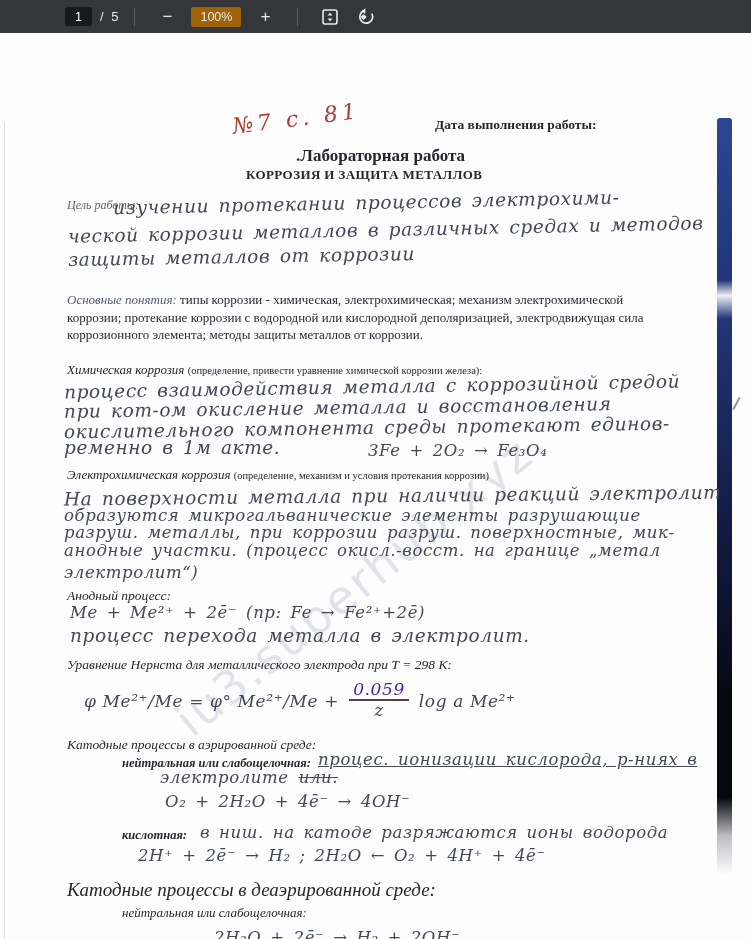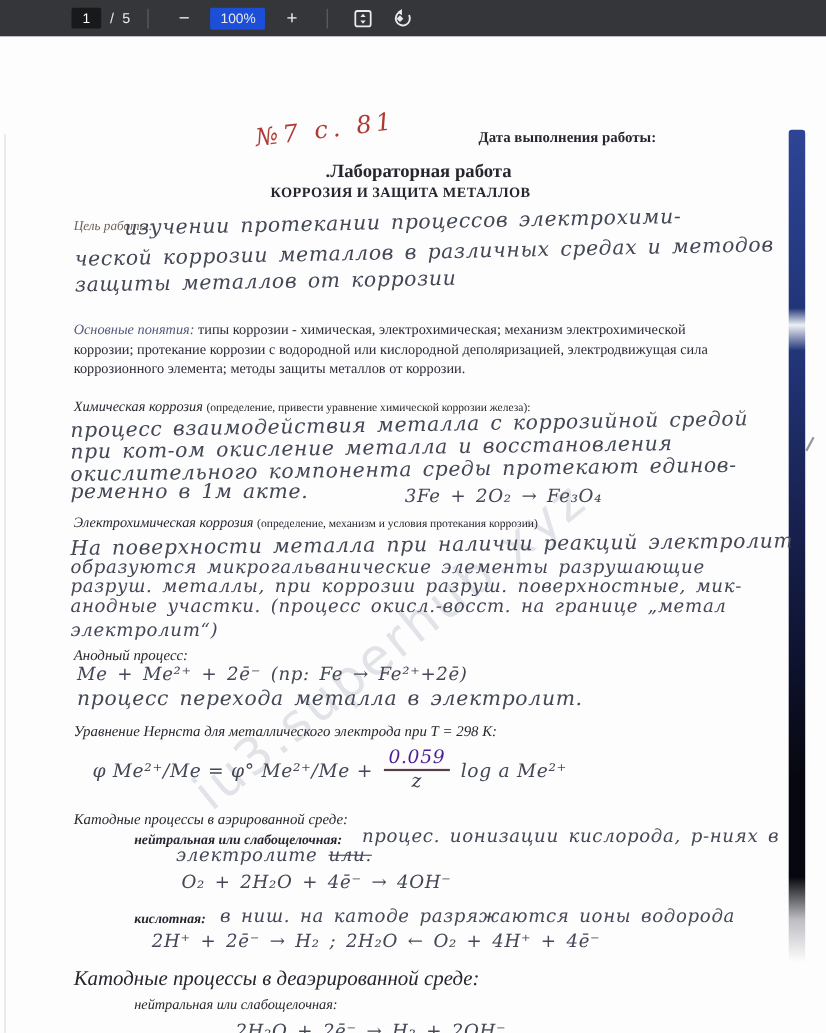--- a/index.html
+++ b/index.html
@@ -11,21 +11,21 @@
   .toolbar{position:absolute;left:0;top:0;width:751px;height:33px;background:#35363a;
            display:flex;align-items:center;font-family:"Liberation Sans",sans-serif;color:#e8eaed;}
   .tb-group{display:flex;align-items:center;margin-left:65px;}
   .page-input{width:27px;height:19px;background:#18191b;border:none;border-radius:2px;color:#fff;
               text-align:center;font-size:12.5px;font-family:"Liberation Sans",sans-serif;padding:0;}
   .page-count{font-size:13px;margin-left:8px;letter-spacing:2px;}
   .tb-sep{width:1px;height:18px;background:#5f6368;margin:0 14px;}
   .tb-btn{background:none;border:none;color:#e8eaed;cursor:pointer;padding:0;margin:0 6px;
           width:24px;height:24px;display:flex;align-items:center;justify-content:center;}
   .tb-btn span{font-size:17px;line-height:1;}
-  .zoom-chip{background:#1d4ed8;border-radius:2px;padding:3px 9px;font-size:12.5px;margin:0 6px;}
+  .zoom-chip{background:#a16207;border-radius:2px;padding:3px 9px;font-size:12.5px;margin:0 6px;}
 
   
   .page-edge{position:absolute;left:4px;top:122px;width:1px;height:817px;background:#dcdcdc;}
   .blue-band{position:absolute;left:717px;top:118px;width:15px;height:772px;border-radius:3px;
     background:linear-gradient(180deg,
       #2e4596 0%, #223579 21%, #eef0f5 23%, #223579 26%,
       #1a2557 42%, #0e1330 62%, #07080f 76%, #07080f 88%,
       rgba(110,112,122,.45) 93%, rgba(255,255,255,0) 98%);}
   .band-mark{position:absolute;left:735px;top:398px;width:6px;height:14px;border-left:2px solid #3a3f52;
              transform:rotate(28deg);opacity:.55;}
@@ -141,21 +141,21 @@
     <span>φ Ме²⁺/Ме  =  φ° Ме²⁺/Ме  +</span>
     <span class="frac">
       <span class="num" style="color:#4c1d95;">0.059</span>
       <span class="den">z</span>
     </span>
     <span>log a Ме²⁺</span>
   </div>
 
   <div class="pr it" style="left:67px;top:737px;font-size:13.5px;">Катодные процессы в  аэрированной среде:</div>
   <div class="pr it b" style="left:122px;top:756px;font-size:12.5px;">нейтральная или слабощелочная:</div>
-  <div class="hw hw17" style="left:329px;top:750px;">процес. ионизации кислорода, р-ниях в</div>
+  <div class="hw hw17" style="left:318px;top:750px;text-decoration:underline;">процес. ионизации кислорода, р-ниях в</div>
   <div class="hw hw17" style="left:160px;top:768px;">
     <span>электролите</span><span class="struck">или.</span>
   </div>
   <div class="hw hw17" style="left:165px;top:792px;">O₂ + 2H₂O + 4ē⁻ → 4OH⁻</div>
   <div class="pr it b" style="left:122px;top:828px;font-size:12.5px;">кислотная:</div>
   <div class="hw hw17" style="left:200px;top:823px;">в ниш. на катоде разряжаются ионы водорода</div>
   <div class="hw hw17" style="left:138px;top:846px;">2H⁺ + 2ē⁻ → H₂ ;    2H₂O ← O₂ + 4H⁺ + 4ē⁻</div>
 
   <div class="pr it" style="left:67px;top:879px;font-size:19px;">Катодные процессы в  деаэрированной среде:</div>
   <div class="pr it" style="left:122px;top:905px;font-size:13px;">нейтральная или слабощелочная:</div>

